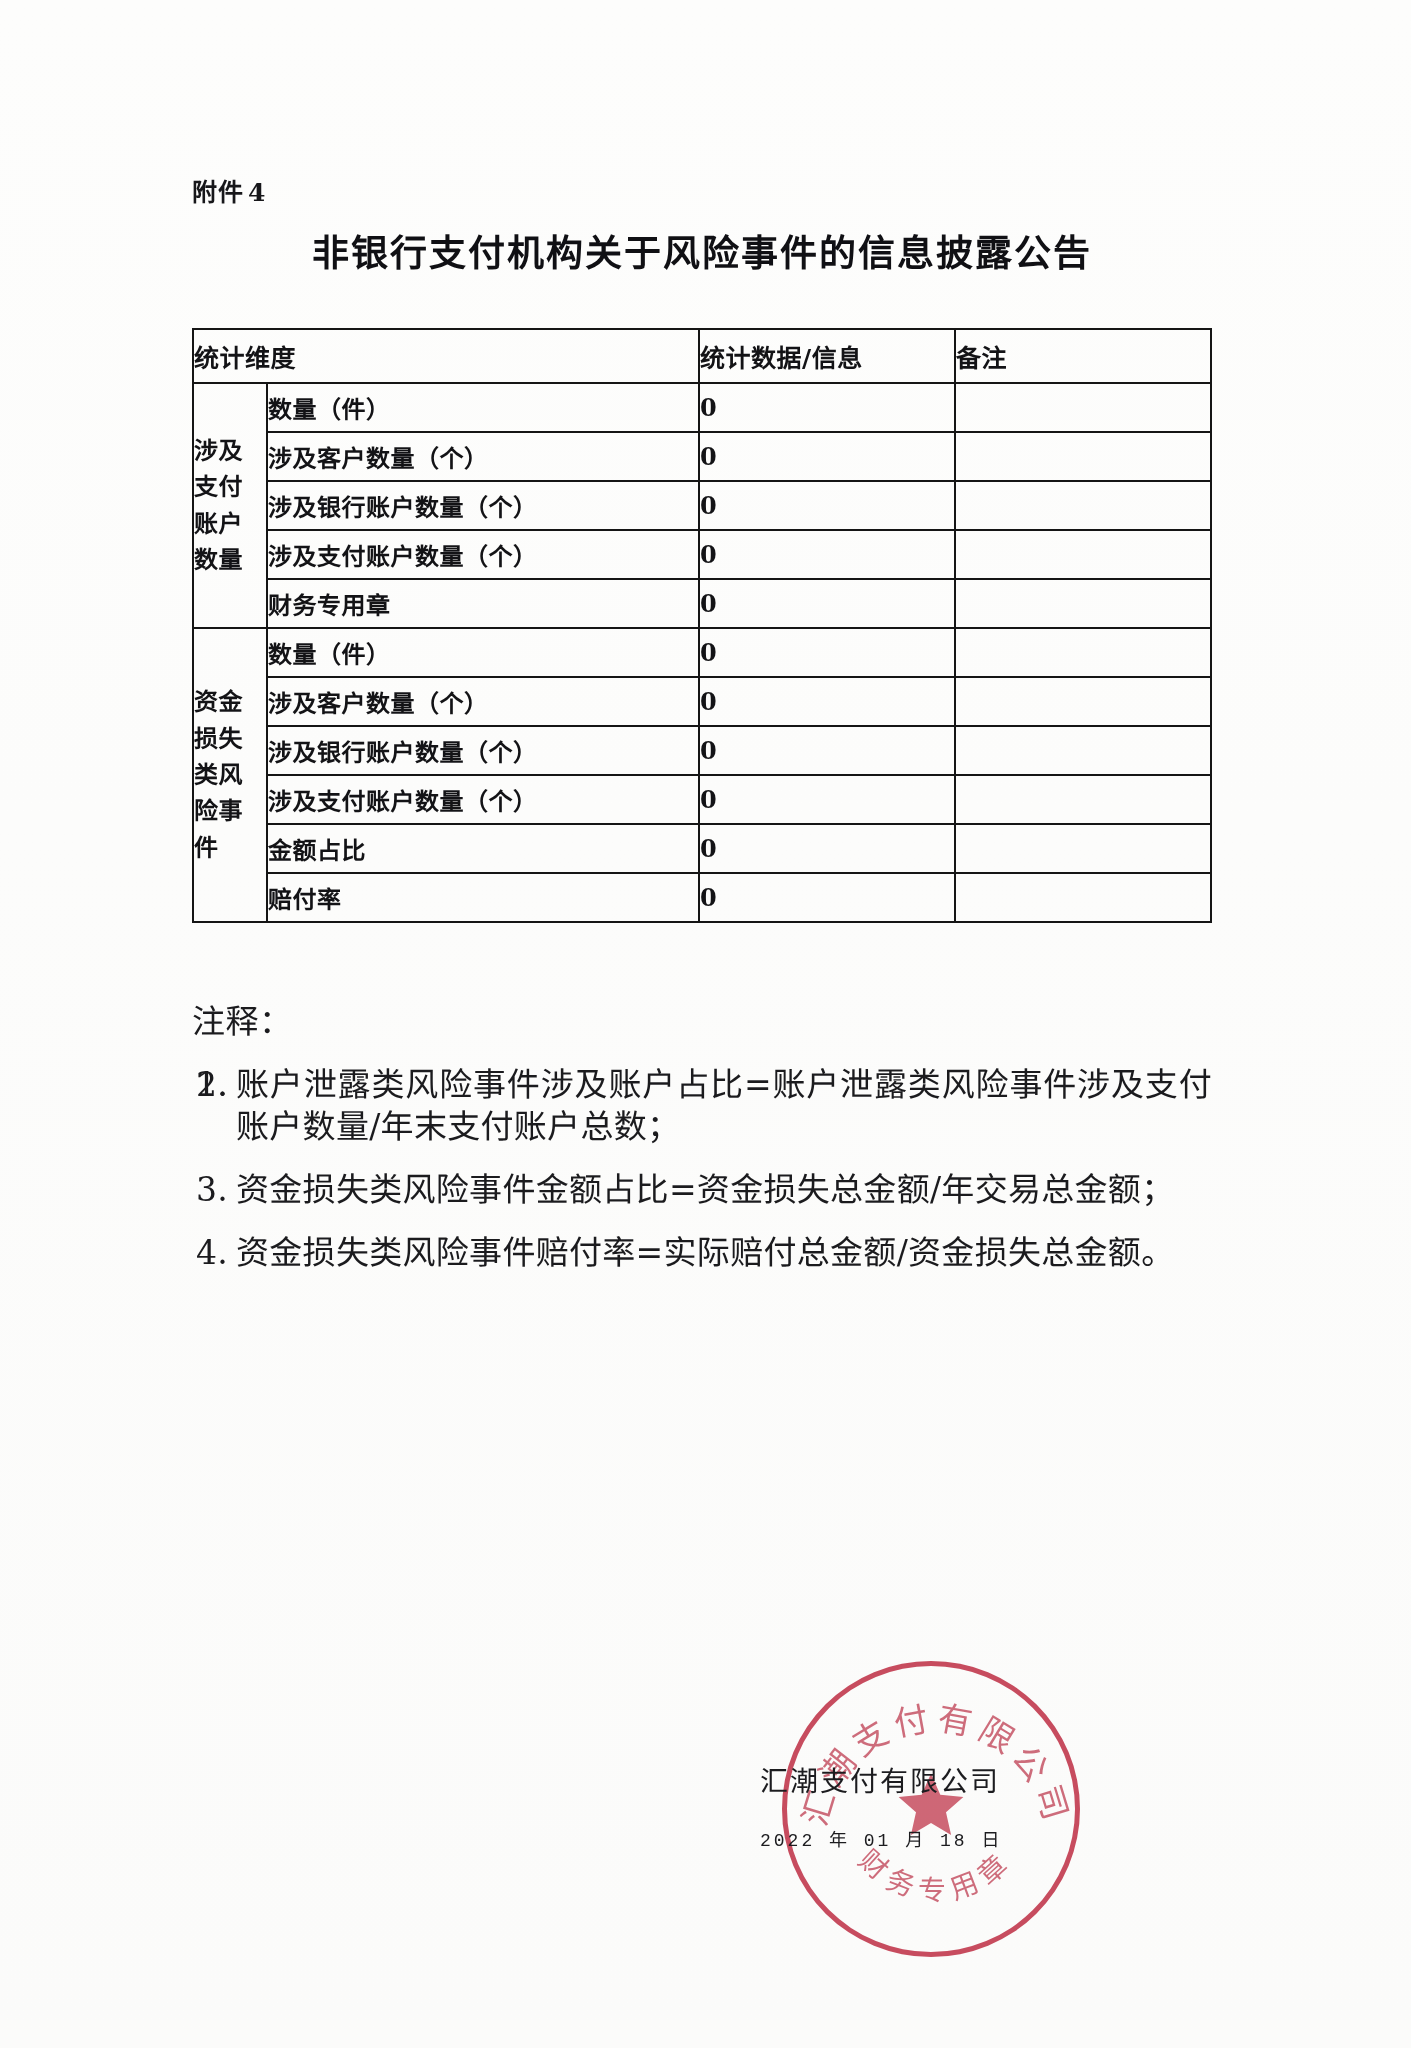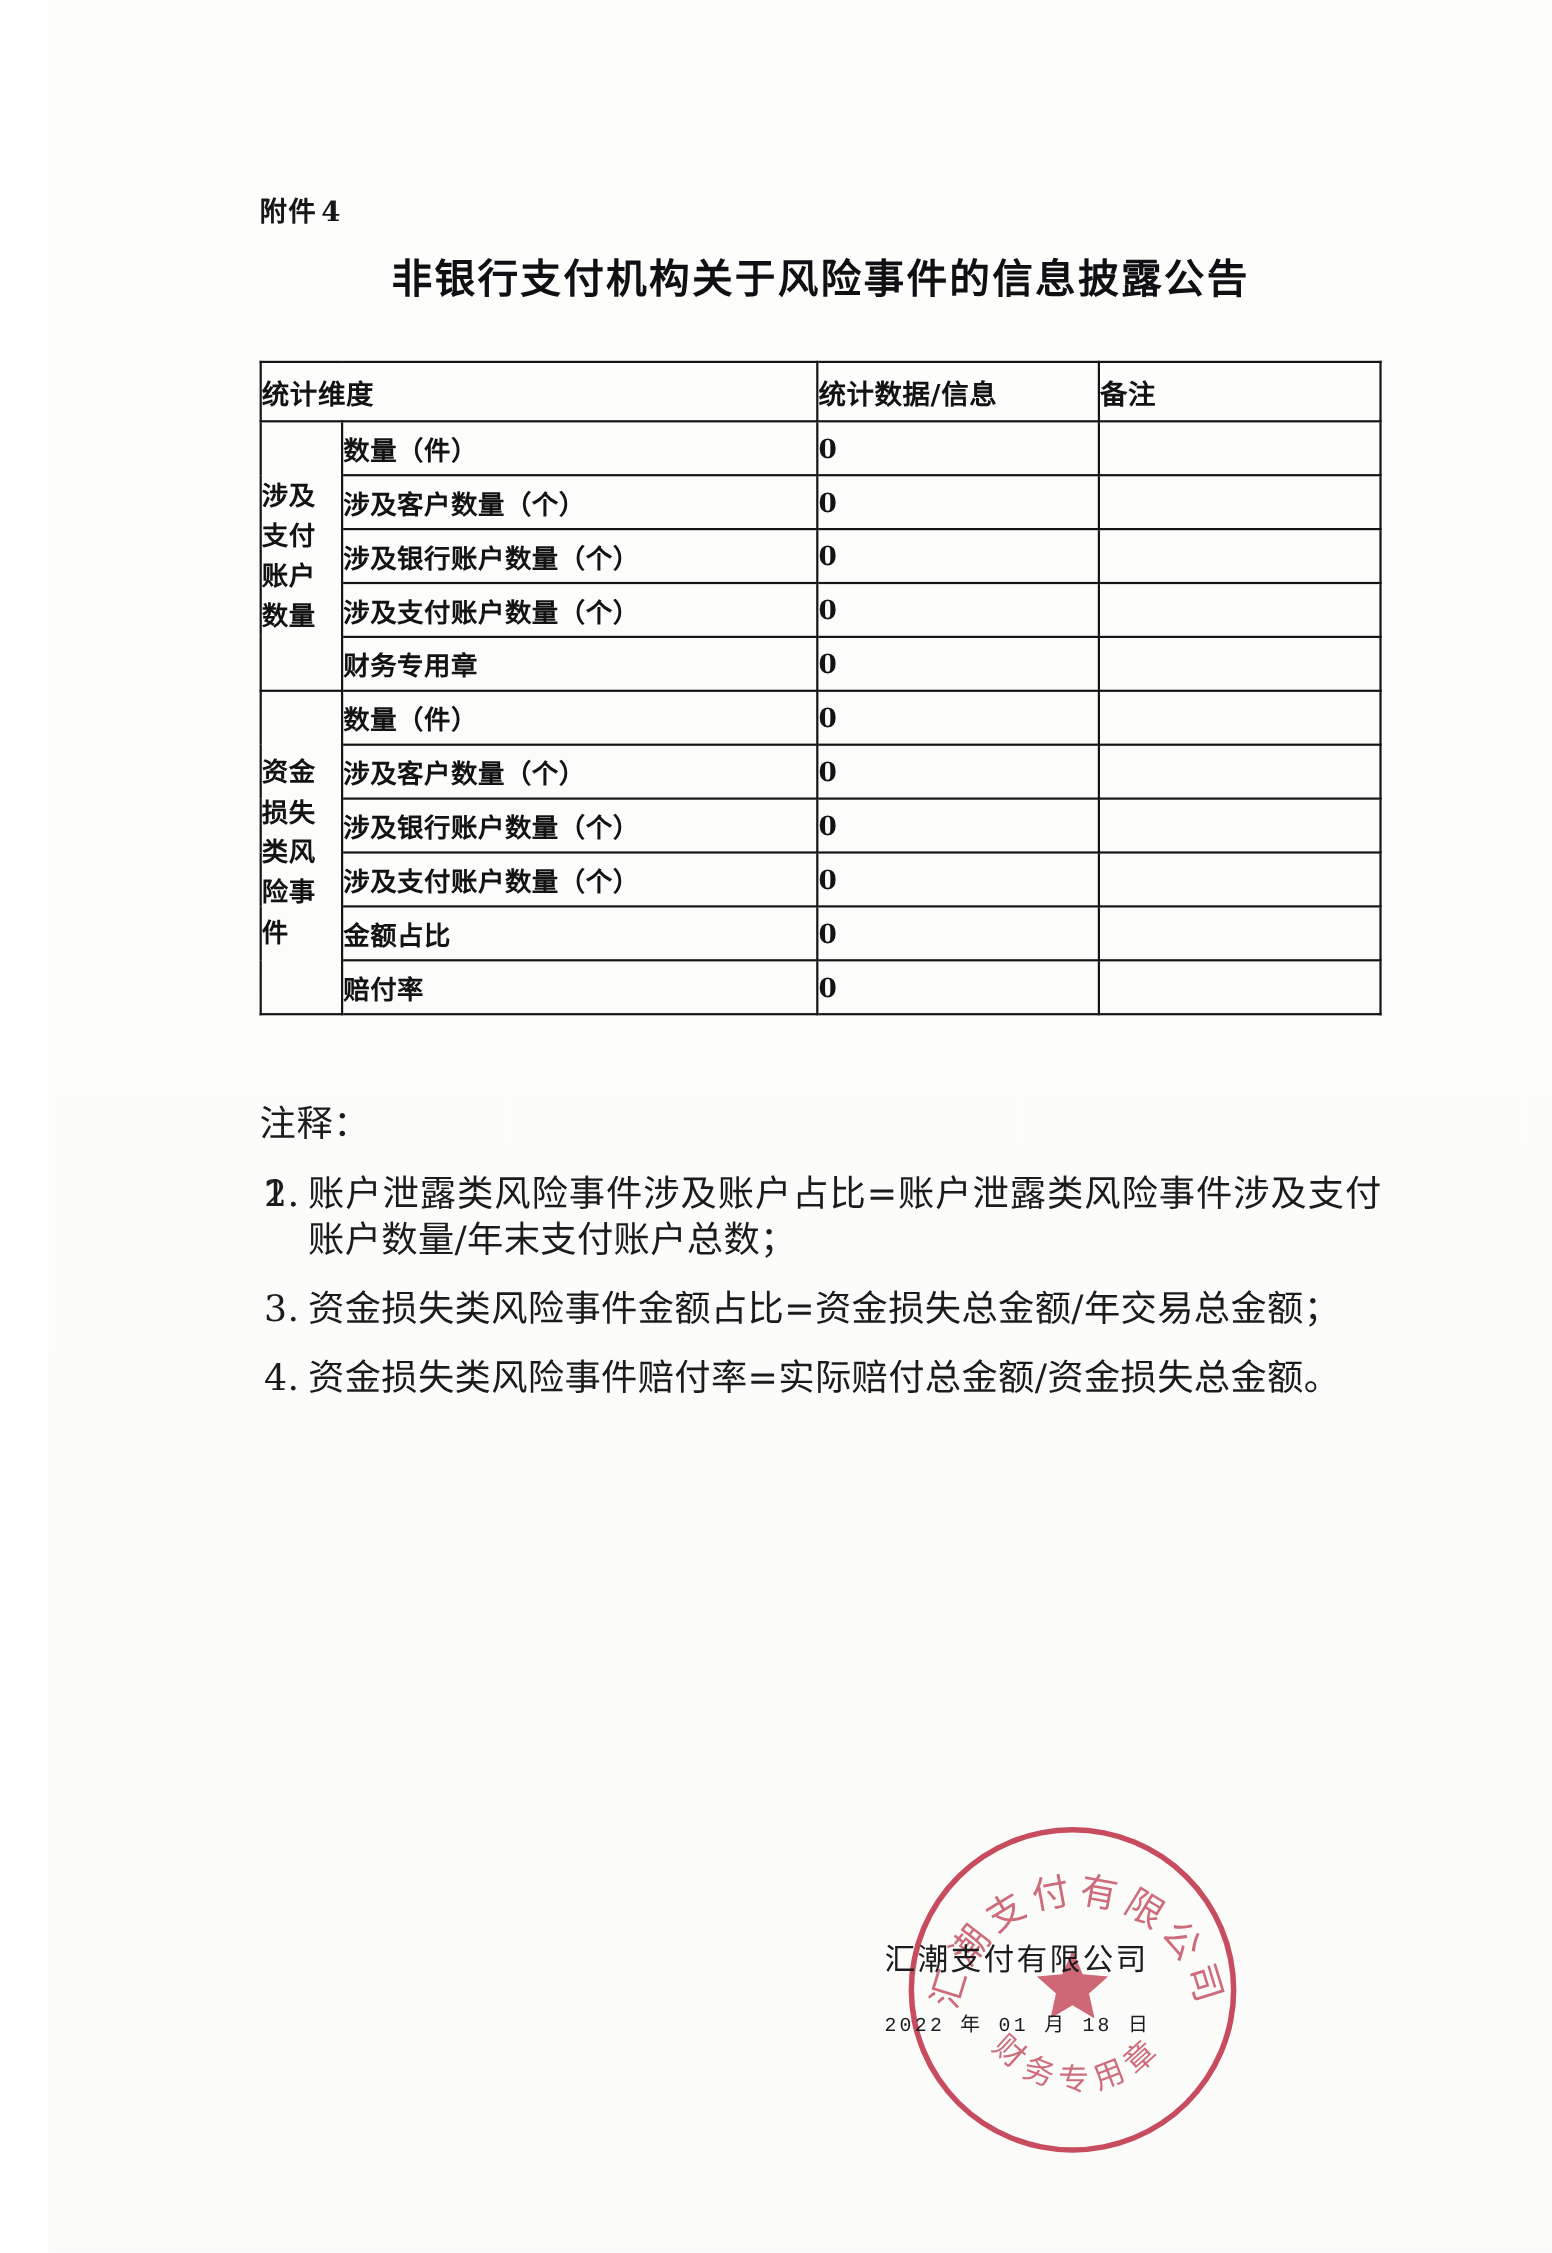--- a/index.html
+++ b/index.html
@@ -17,21 +17,20 @@
     color: #1a1a1a;
     -webkit-font-smoothing: antialiased;
   }
 
   
   .page {
     position: absolute;
     inset: 0;
     background:
       linear-gradient(180deg, #fdfdfc 0%, #fcfcfb 40%, #fbfbfa 100%);
-    margin-left: 44px;
   }
 
   .content {
     position: absolute;
     left: 192px;
     top: 0;
     width: 1020px;
   }
 
   

